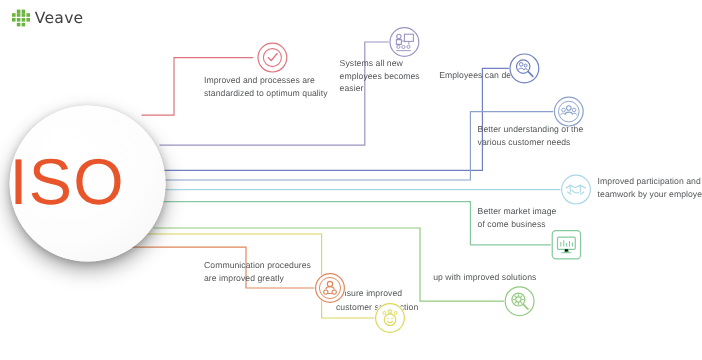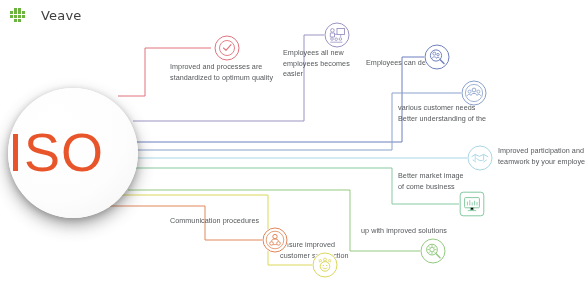--- a/index.html
+++ b/index.html
@@ -4,21 +4,21 @@
 <style>
   html,body{margin:0;padding:0;background:#ffffff;}
   body{
     width:585px;height:300px;position:relative;overflow:hidden;
     font-family:"Liberation Sans","DejaVu Sans",sans-serif;
     color:#4a4a4a;
   }
   #stage{position:absolute;inset:0;width:585px;height:300px;}
 
   
-  #logo{position:absolute;left:10px;top:8px;display:flex;align-items:center;gap:16px;}
+  #logo{position:absolute;left:10px;top:8px;display:flex;align-items:center;gap:4px;}
   #logo .mark{width:15px;height:15px;position:relative;}
   #logo .mark i{position:absolute;background:#6cb33f;width:3px;height:3px;display:block;}
   #logo .word{font-size:13px;color:#3f3f3f;letter-spacing:.2px;font-family:"DejaVu Sans",sans-serif;}
 
   
   #iso-disc{
     position:absolute;left:8px;top:88px;width:130px;height:130px;border-radius:50%;
     background:radial-gradient(circle at 36% 32%, #ffffff 0%, #fdfdfd 58%, #f3f3f3 100%);
     box-shadow:0 7px 16px rgba(60,60,60,.45), 0 2px 6px rgba(60,60,60,.28);
     display:flex;align-items:center;justify-content:flex-start;
@@ -99,21 +99,21 @@
   </div>
   <div class="badge" style="left:214px;top:35px;">
     <svg width="26" height="26" viewBox="0 0 26 26">
       <circle cx="13" cy="13" r="12" fill="none" stroke="#e0737d" stroke-width="1"></circle>
       <circle cx="13" cy="13" r="7.5" fill="none" stroke="#e0737d" stroke-width="0.9"></circle>
       <path d="M9.5,13 L12,15.4 L17,9.6" fill="none" stroke="#e0737d" stroke-width="1.1" stroke-linecap="round" stroke-linejoin="round"></path>
     </svg>
   </div>
 
   <div class="node-label" style="left:283px;top:48px;">
-    <span>Employees all new</span>
+    <span>Systems all new</span>
     <span>employees becomes</span>
     <span>easier</span>
   </div>
   <div class="badge" style="left:324px;top:22px;">
     <svg width="26" height="26" viewBox="0 0 26 26">
       <circle cx="13" cy="13" r="12" fill="none" stroke="#9b93c2" stroke-width="1"></circle>
       <rect x="13" y="6.5" width="7.5" height="6" fill="none" stroke="#9b93c2" stroke-width="0.9"></rect>
       <path d="M16.7,12.5 L16.7,15" stroke="#9b93c2" stroke-width="0.8"></path>
       <circle cx="8.4" cy="8.4" r="1.8" fill="none" stroke="#9b93c2" stroke-width="0.9"></circle>
       <path d="M6.3,11 L10.5,11 L10.5,15 L6.3,15 Z" fill="none" stroke="#9b93c2" stroke-width="0.9"></path>
@@ -134,22 +134,22 @@
       <circle cx="12" cy="11.5" r="5.6" fill="none" stroke="#6f7fc0" stroke-width="1"></circle>
       <path d="M16.2,15.7 L20,19.6" stroke="#6f7fc0" stroke-width="1.4" stroke-linecap="round"></path>
       <circle cx="10.3" cy="9.6" r="1.5" fill="none" stroke="#6f7fc0" stroke-width="0.8"></circle>
       <circle cx="14" cy="10.6" r="1.2" fill="none" stroke="#6f7fc0" stroke-width="0.8"></circle>
       <path d="M8.2,14.4 C8.2,12.3 12.4,12.3 12.4,14.4" fill="none" stroke="#6f7fc0" stroke-width="0.8"></path>
       <path d="M12.6,14.4 C12.6,12.8 15.4,12.8 15.4,14.4" fill="none" stroke="#6f7fc0" stroke-width="0.8"></path>
     </svg>
   </div>
 
   <div class="node-label" style="left:398px;top:103px;">
+    <span>Better understanding of the</span>
     <span>various customer needs</span>
-    <span>Better understanding of the</span>
   </div>
   <div class="badge" style="left:461px;top:80px;">
     <svg width="26" height="26" viewBox="0 0 26 26">
       <circle cx="13" cy="13" r="12" fill="none" stroke="#8aa1cb" stroke-width="1"></circle>
       <circle cx="13" cy="13" r="8.6" fill="none" stroke="#8aa1cb" stroke-width="0.8"></circle>
       <circle cx="13" cy="10" r="1.9" fill="none" stroke="#8aa1cb" stroke-width="0.9"></circle>
       <path d="M10,15.6 C10,12.7 16,12.7 16,15.6" fill="none" stroke="#8aa1cb" stroke-width="0.9"></path>
       <circle cx="8.6" cy="11.6" r="1.5" fill="none" stroke="#8aa1cb" stroke-width="0.8"></circle>
       <circle cx="17.4" cy="11.6" r="1.5" fill="none" stroke="#8aa1cb" stroke-width="0.8"></circle>
       <path d="M6.3,16.1 C6.3,13.9 9.6,13.9 9.8,15.2" fill="none" stroke="#8aa1cb" stroke-width="0.8"></path>
@@ -210,20 +210,21 @@
       <circle cx="14.7" cy="13.4" r="0.65" fill="#dcd85a"></circle>
       <path d="M10.9,15.8 C11.9,17.2 14.1,17.2 15.1,15.8" fill="none" stroke="#dcd85a" stroke-width="0.9" stroke-linecap="round"></path>
       <path d="M13,5.6 l0.55,1.25 1.35,.13 -1,.95 .3,1.33 -1.2,-.7 -1.2,.7 .3,-1.33 -1,-.95 1.35,-.13 Z" fill="none" stroke="#dcd85a" stroke-width="0.7"></path>
       <path d="M8.3,7.1 l.45,1 1.1,.1 -.82,.78 .25,1.08 -.98,-.57 -.98,.57 .25,-1.08 -.82,-.78 1.1,-.1 Z" fill="none" stroke="#dcd85a" stroke-width="0.6"></path>
       <path d="M17.7,7.1 l.45,1 1.1,.1 -.82,.78 .25,1.08 -.98,-.57 -.98,.57 .25,-1.08 -.82,-.78 1.1,-.1 Z" fill="none" stroke="#dcd85a" stroke-width="0.6"></path>
     </svg>
   </div>
 
   <div class="node-label" style="left:170px;top:216px;">
     <span>Communication procedures</span>
+    <span>are improved greatly</span>
   </div>
   <div class="badge" style="left:262px;top:227px;">
     <svg width="26" height="26" viewBox="0 0 26 26">
       <circle cx="13" cy="13" r="12" fill="none" stroke="#e0875a" stroke-width="1"></circle>
       <circle cx="13" cy="13" r="8.8" fill="none" stroke="#e0875a" stroke-width="0.8"></circle>
       <circle cx="13" cy="9.6" r="2.2" fill="none" stroke="#e0875a" stroke-width="1"></circle>
       <path d="M9.6,14.2 C9.6,11.2 16.4,11.2 16.4,14.2" fill="none" stroke="#e0875a" stroke-width="1"></path>
       <circle cx="9.5" cy="16.4" r="1.8" fill="none" stroke="#e0875a" stroke-width="0.9"></circle>
       <circle cx="16.5" cy="16.4" r="1.8" fill="none" stroke="#e0875a" stroke-width="0.9"></circle>
       <path d="M11.1,17.6 L14.9,17.6" stroke="#e0875a" stroke-width="0.8"></path>

